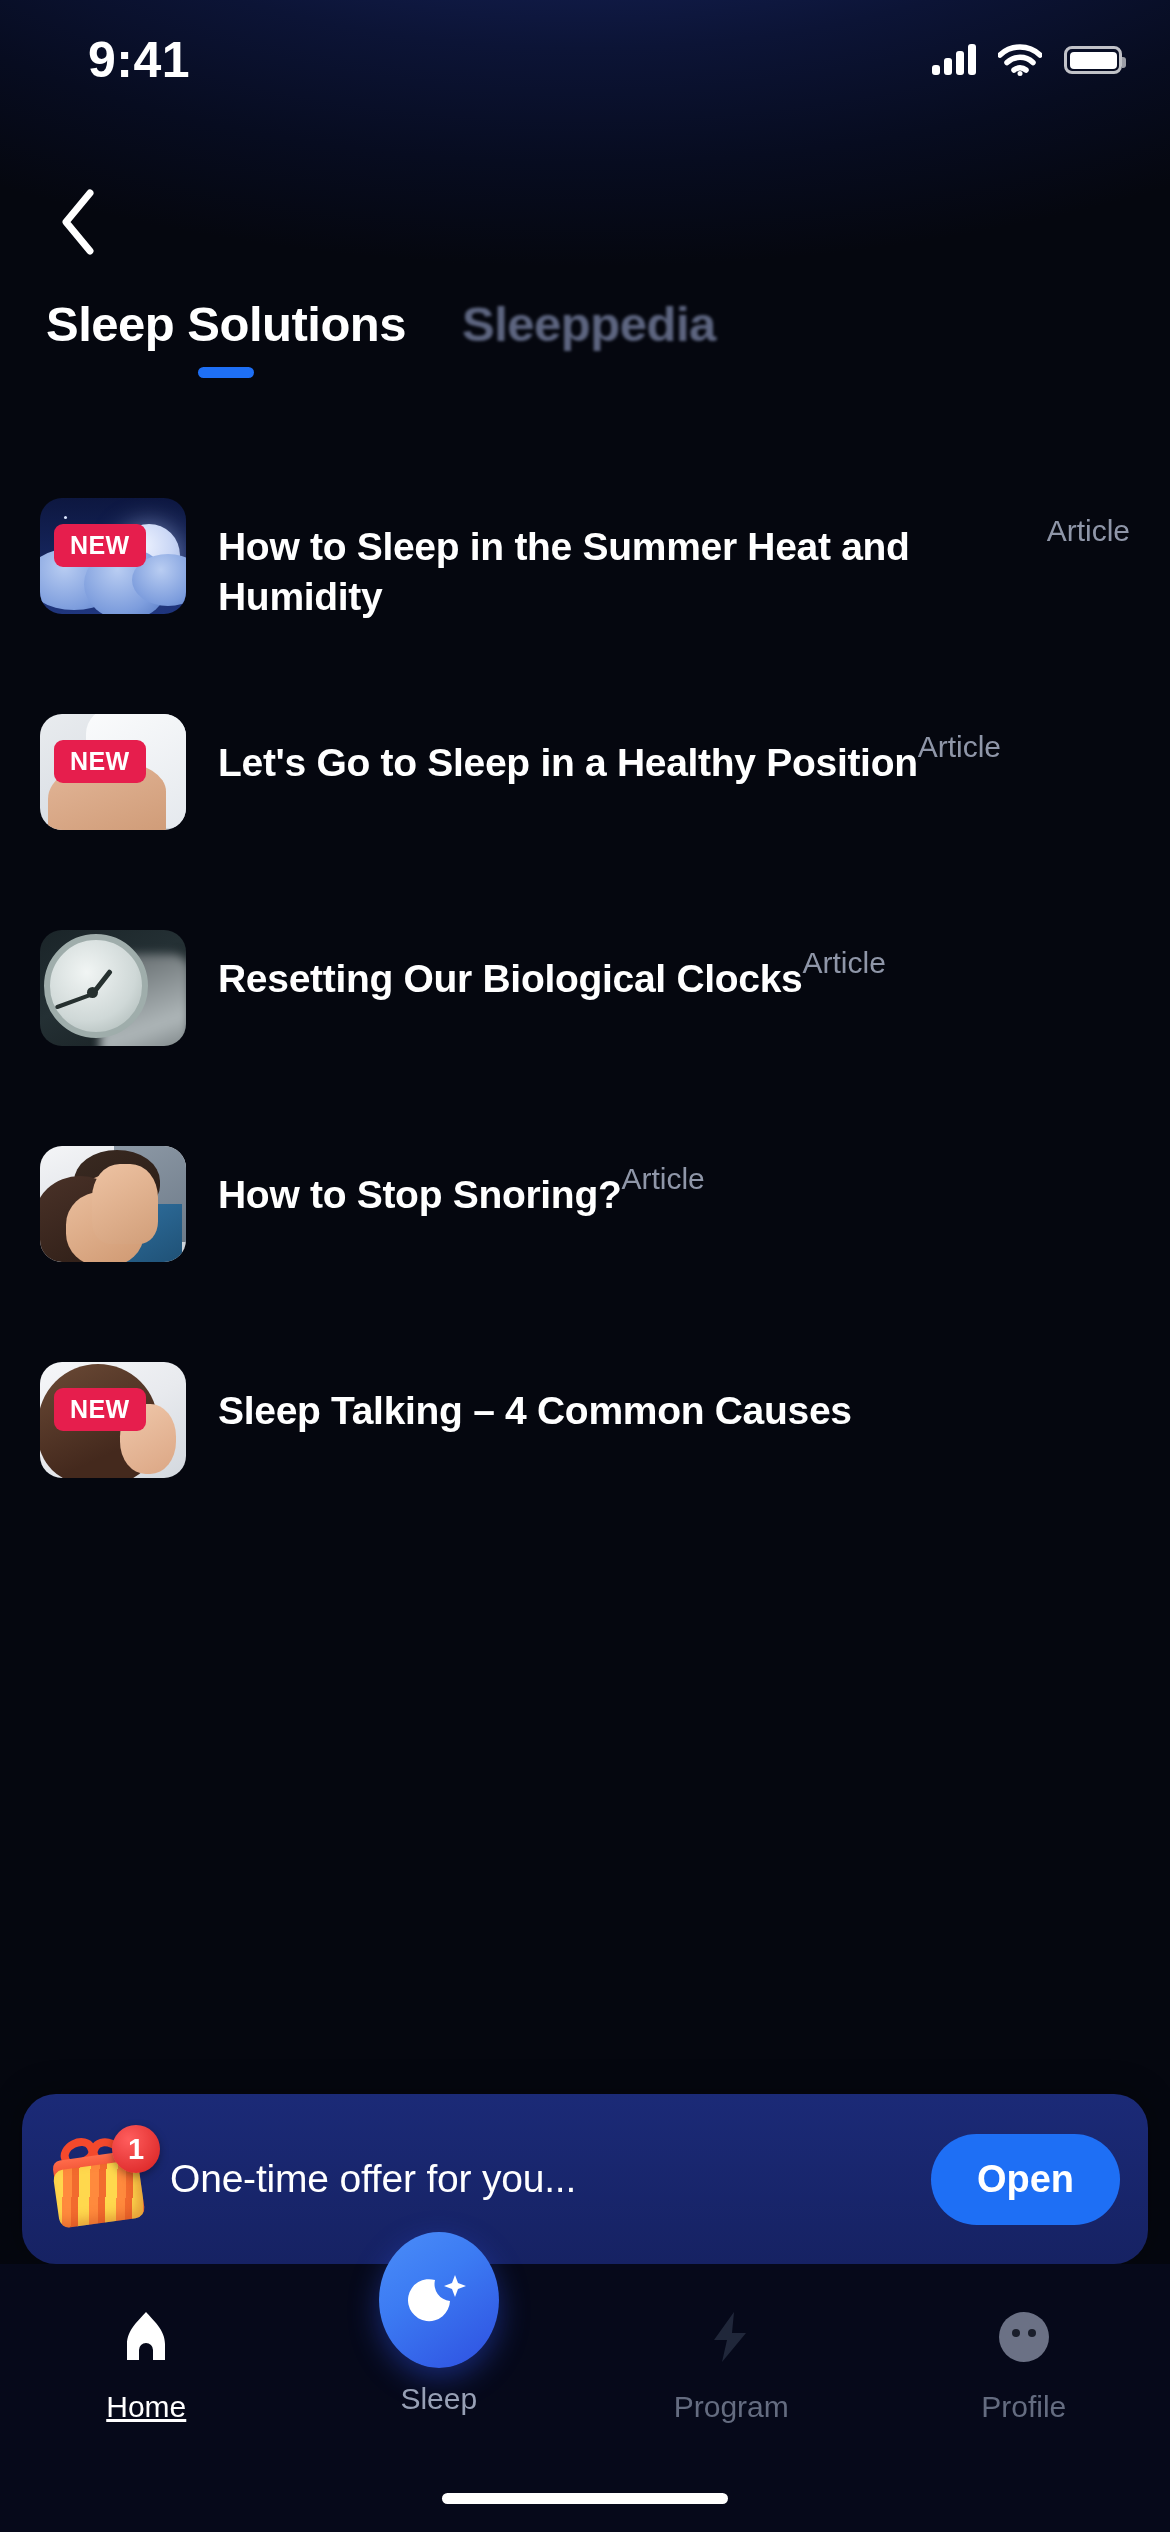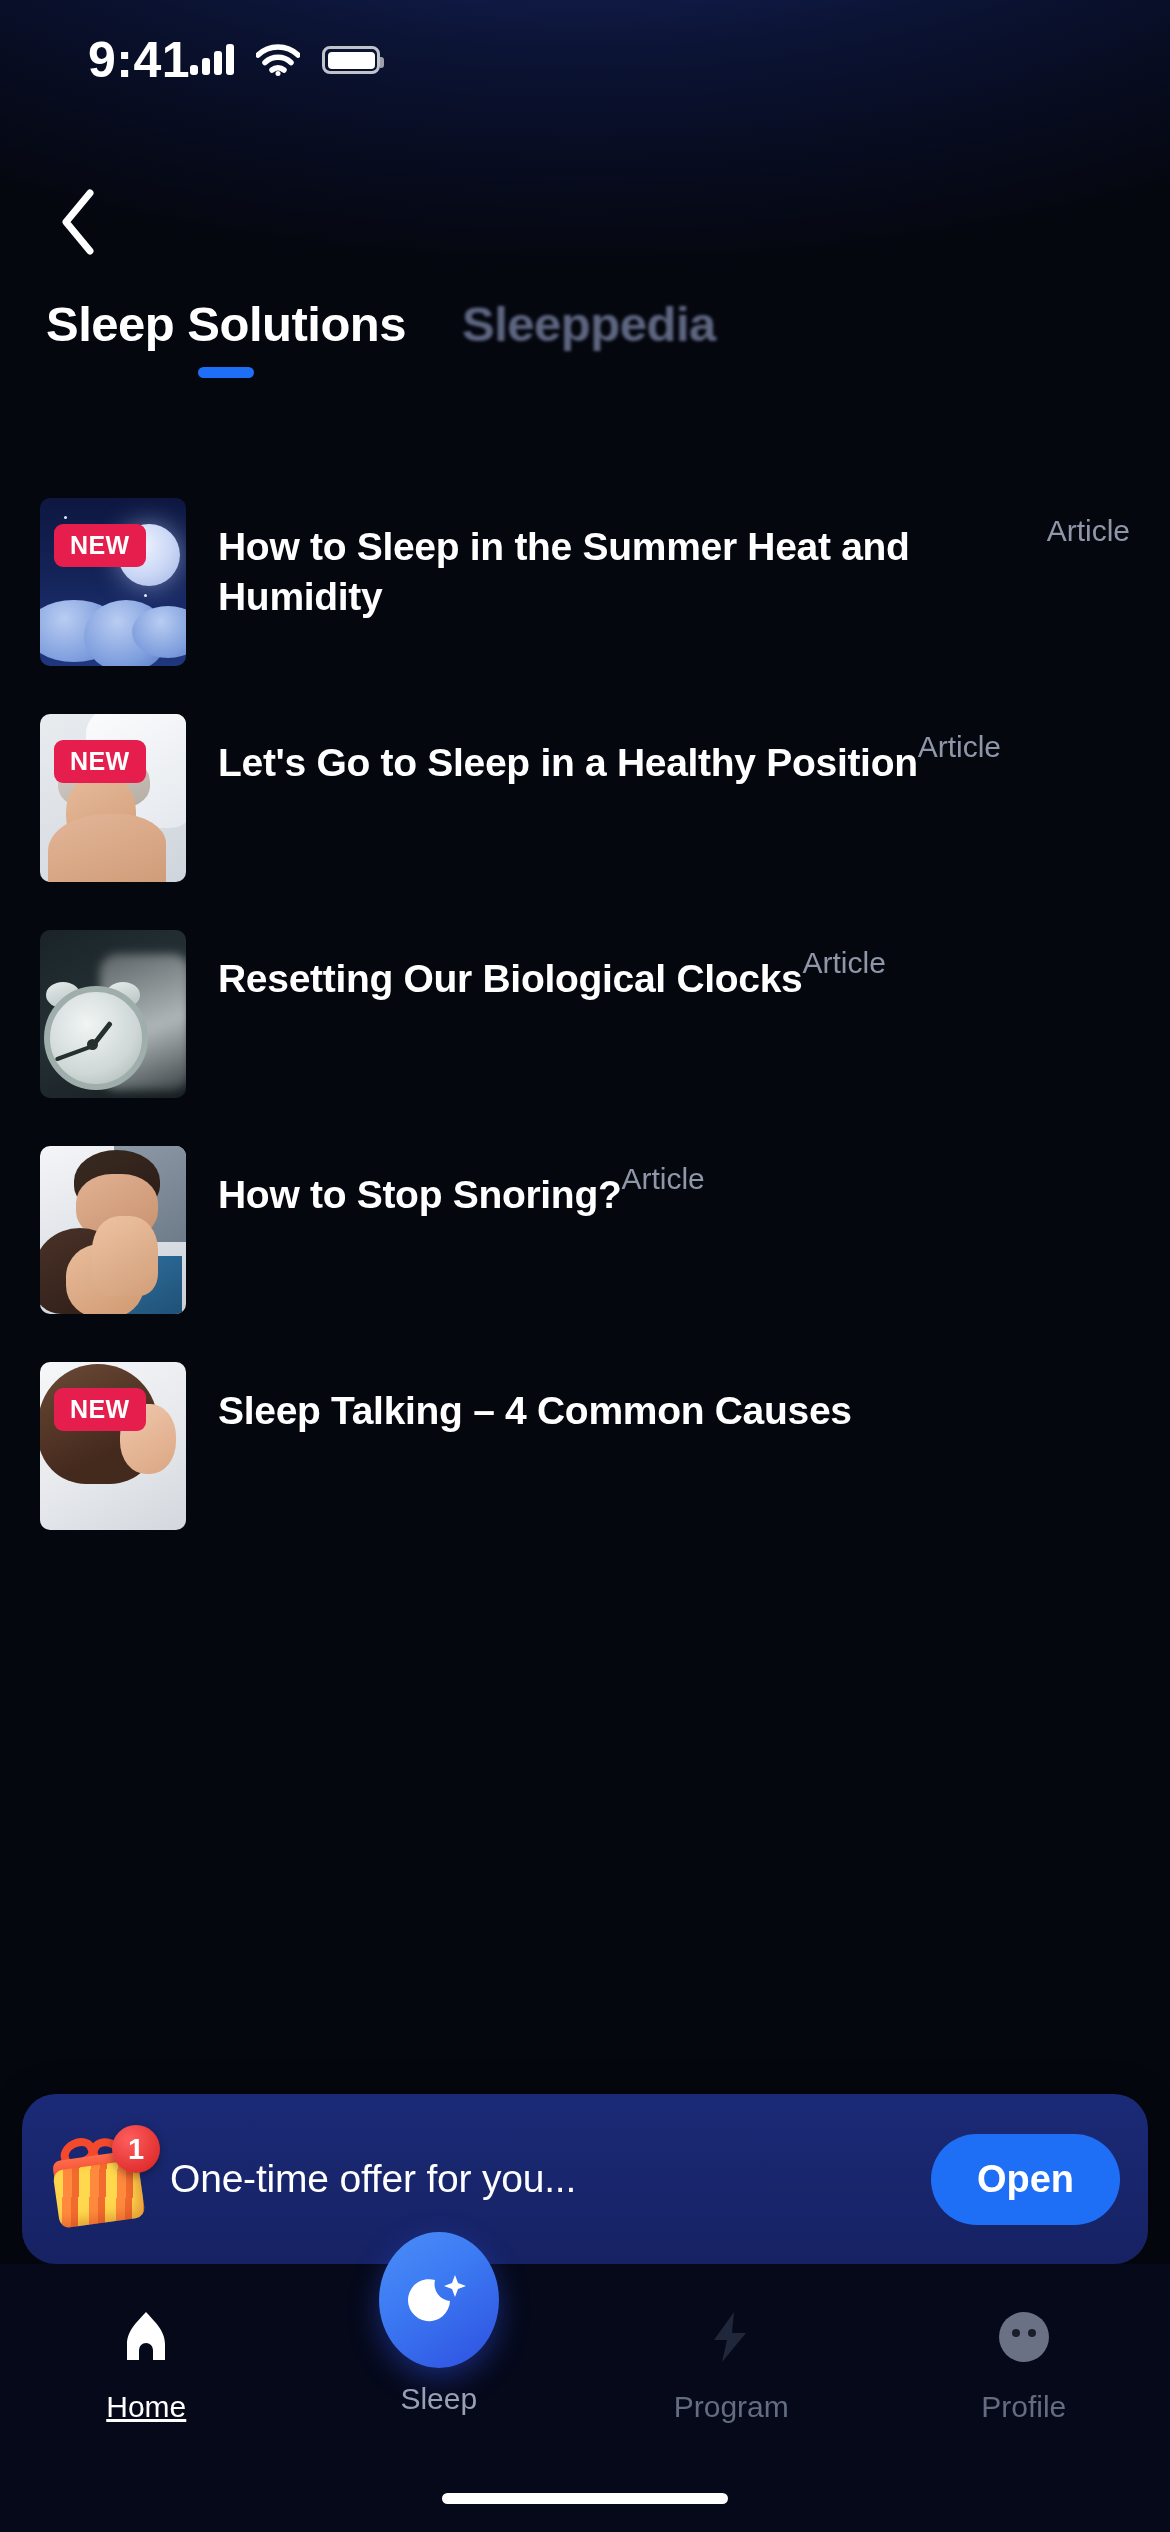--- a/index.html
+++ b/index.html
@@ -13,21 +13,21 @@
     position:relative;
     width:1170px; height:2532px;
     background:
       radial-gradient(ellipse 1100px 520px at 50% -10%, #1b2a6e 0%, #16235c 30%, #0c1436 58%, #070C20 80%, #05070F 100%),
       linear-gradient(180deg,#14205a 0%, #0b1234 22%, #070B1C 42%, #05070F 60%, #05070F 100%);
     overflow:hidden;
   }
   
   .statusbar {
     position:absolute; top:0; left:0; right:0; height:120px;
-    display:flex; align-items:center; 
+    display:flex; align-items:center; justify-content:space-between;
     padding:0 48px 0 88px;
   }
   .sb-time { color:#fff; font-size:50px; font-weight:700; letter-spacing:.5px; }
   .sb-right { display:flex; align-items:center; gap:22px; }
   .signal { display:flex; align-items:flex-end; gap:4px; height:30px; }
   .signal i { display:block; width:8px; background:#fff; border-radius:3px; }
   .signal i:nth-child(1){height:10px;}
   .signal i:nth-child(2){height:17px;}
   .signal i:nth-child(3){height:24px;}
   .signal i:nth-child(4){height:31px;}
@@ -59,22 +59,22 @@
   .tab.inactive .tab-label { color:#6d7694; filter:blur(1.6px); opacity:.85; }
   .tab-underline {
     position:absolute; bottom:0; left:50%; transform:translateX(-50%);
     width:56px; height:11px; background:#1E6FF5; border-radius:6px;
   }
 
   
   .list { position:absolute; top:498px; left:0; right:0; }
   .row { position:relative; display:flex; padding:0 40px; margin-bottom:0; }
   .thumbwrap {
-    position:relative; width:146px; height:168px; flex:0 0 146px;
-    border-radius:10px; overflow:hidden;
+    position:relative; width:146px; height:116px; flex:0 0 146px;
+    border-radius:22px; overflow:hidden;
   }
   .badge-new {
     position:absolute; top:26px; left:14px; z-index:4;
     background:#E61E4D; color:#fff; font-size:25px; font-weight:700;
     padding:7px 16px; border-radius:9px; letter-spacing:.4px;
   }
   .rowbody { flex:1; padding-left:32px; display:flex; flex-direction:row; }
   .row-title {
     color:#fff; font-size:39px; font-weight:700; line-height:1.28;
     letter-spacing:-.3px; padding-top:24px;

